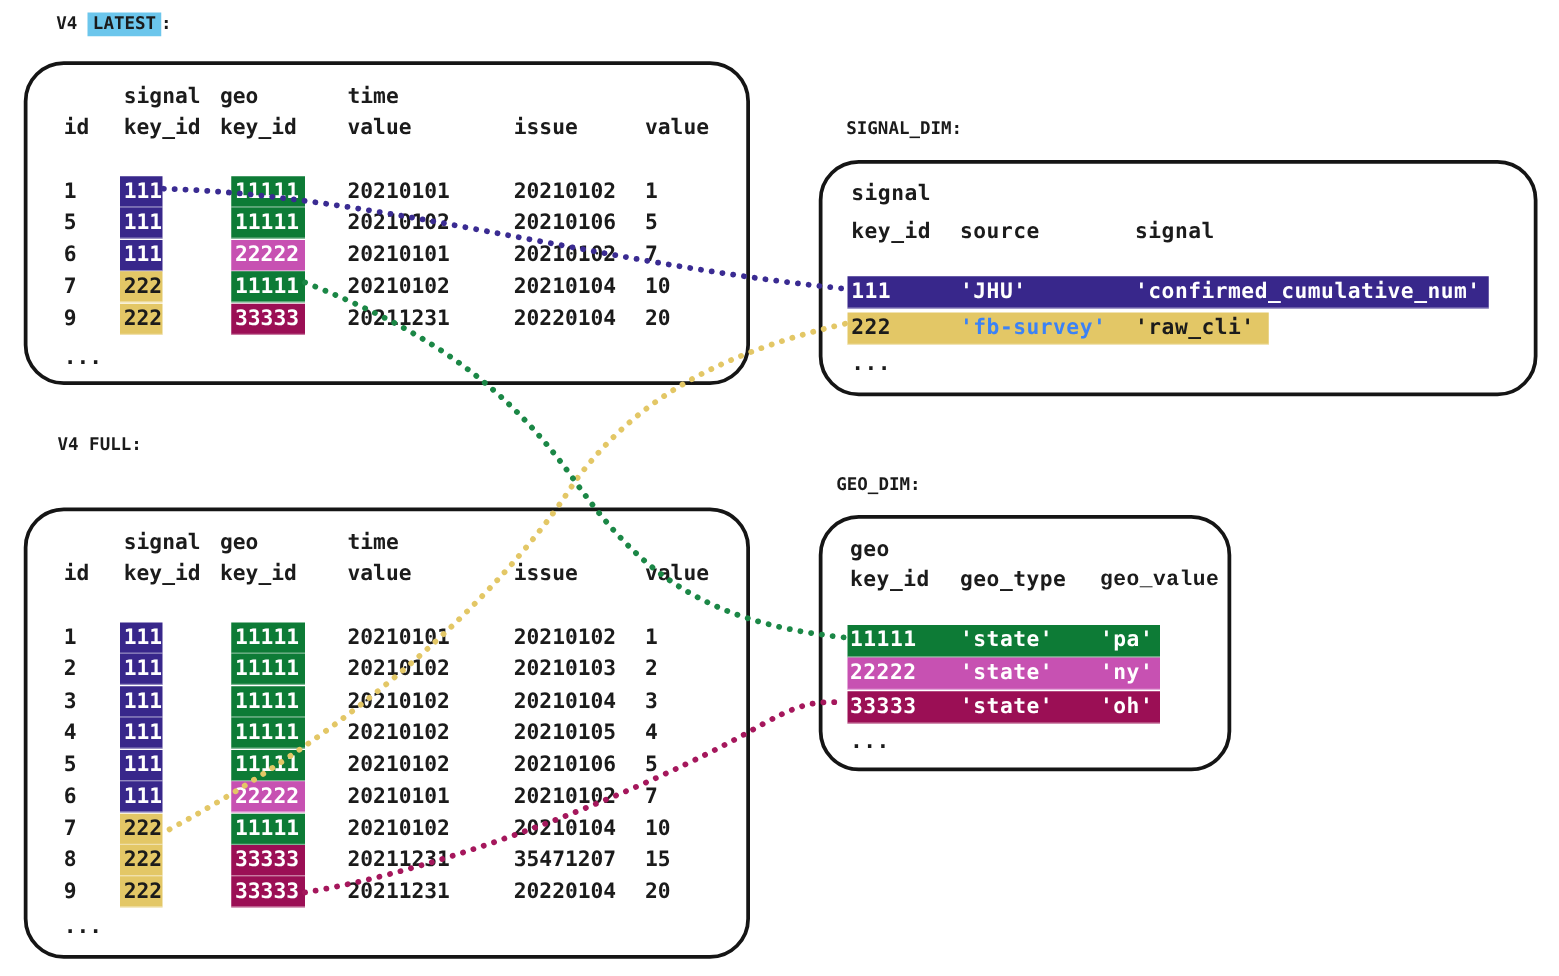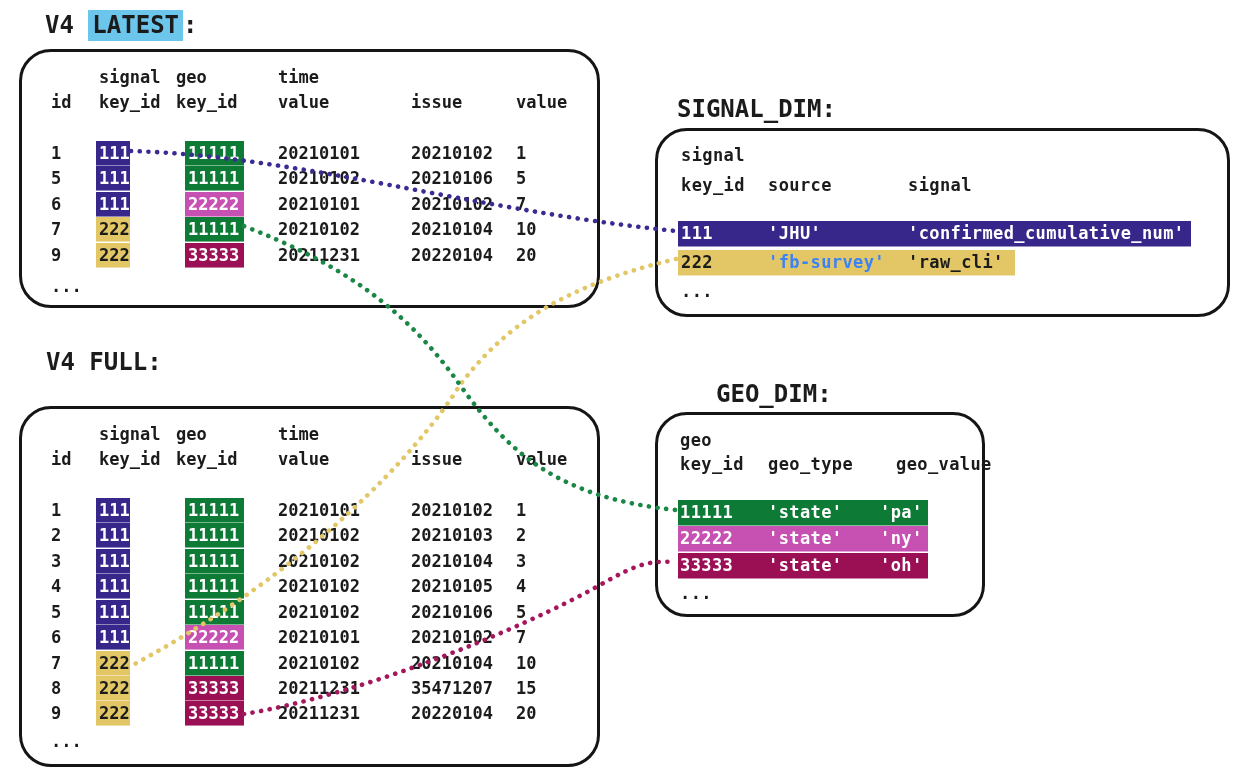--- a/index.html
+++ b/index.html
@@ -2,21 +2,21 @@
 <html><head>
 <meta charset="utf-8">
 <style>
   html,body { margin:0; padding:0; background:#ffffff; }
   #stage {
     position:relative; width:1247px; height:781px; overflow:hidden;
     background:#ffffff;
     font-family:"DejaVu Sans Mono","Liberation Mono",monospace;
     font-weight:700; color:#1b1b1b;
   }
-  .lbl { position:absolute; font-size:24px; white-space:pre; z-index:3; }
+  .lbl { position:absolute; font-size:14px; white-space:pre; z-index:3; }
   .lbl .hl-blue { padding:1px 4px 2px 4px; }
   .box {
     position:absolute; border:3.4px solid #151515; border-radius:32px;
     background:#ffffff; z-index:1; box-sizing:border-box;
   }
   .cell, .hcell, .ell {
     position:absolute; font-size:17px; line-height:25px; height:25px;
     white-space:pre; z-index:3;
   }
   .keycell {
@@ -33,21 +33,21 @@
 </style>
 </head>
 <body>
 
 <div id="stage">
 
   <div class="lbl" style="left:45px; top:11px;"><span>V4 </span><span class="hl-blue" id="latest-hl" style="background: rgb(108, 198, 236);">LATEST</span><span>:</span></div>
 
   <div class="lbl" style="left:46px; top:348px;">V4 FULL:</div>
   <div class="lbl" style="left:677px; top:95px;">SIGNAL_DIM:</div>
-  <div class="lbl" style="left:716px; top:380px;">GEO_DIM:</div>
+  <div class="lbl" style="left:669px; top:380px;">GEO_DIM:</div>
 
   <div class="box" id="t-v4latest" style="left:19px; top:49px; width:581px; height:259px;">
       <span class="hcell" style="left: 77px; top: 13px;">signal</span>
       <span class="hcell" style="left: 154px; top: 13px;">geo</span>
       <span class="hcell" style="left: 256px; top: 13px;">time</span>
       <span class="hcell" style="left: 29px; top: 38px;">id</span>
       <span class="hcell" style="left: 77px; top: 38px;">key_id</span>
       <span class="hcell" style="left: 154px; top: 38px;">key_id</span>
       <span class="hcell" style="left: 256px; top: 38px;">value</span>
       <span class="hcell" style="left: 389px; top: 38px;">issue</span>
@@ -162,21 +162,21 @@
       <div class="bar" style="left: 20px; top: 119px; width: 337px; background: rgb(227, 199, 102);"></div>
       <span class="cell" style="left: 23px; top: 119px; color: rgb(27, 27, 27);">222</span>
       <span class="cell" style="left: 110px; top: 119px; color: #3b82f6;">'fb-survey'</span>
       <span class="cell" style="left: 250px; top: 119px; color: rgb(27, 27, 27);">'raw_cli'</span>
       <span class="ell" style="left: 23px; top: 148px;">...</span>
     </div>
   <div class="box dimtbl" id="t-geodim" style="left:655px; top:412px; width:330px; height:205px;">
       <span class="hcell" style="left: 22px; top: 13px;">geo</span>
       <span class="hcell" style="left: 22px; top: 37px;">key_id</span>
       <span class="hcell" style="left: 110px; top: 37px;">geo_type</span>
-      <span class="hcell" style="left: 238px; top: 37px;">geo_value</span>
+      <span class="hcell" style="left: 222px; top: 37px; font-family: Liberation Mono, monospace;">geo_value</span>
       <div class="bar" style="left: 20px; top: 85px; width: 250px; background: rgb(13, 123, 54);"></div>
       <span class="cell" style="left: 22px; top: 85px; color: rgb(255, 255, 255);">11111</span>
       <span class="cell" style="left: 110px; top: 85px; color: rgb(255, 255, 255);">'state'</span>
       <span class="cell" style="left: 222px; top: 85px; color: rgb(255, 255, 255);">'pa'</span>
       <div class="bar" style="left: 20px; top: 111px; width: 250px; background: rgb(199, 81, 178);"></div>
       <span class="cell" style="left: 22px; top: 111px; color: rgb(255, 255, 255);">22222</span>
       <span class="cell" style="left: 110px; top: 111px; color: rgb(255, 255, 255);">'state'</span>
       <span class="cell" style="left: 222px; top: 111px; color: rgb(255, 255, 255);">'ny'</span>
       <div class="bar" style="left: 20px; top: 138px; width: 250px; background: rgb(155, 15, 85);"></div>
       <span class="cell" style="left: 22px; top: 138px; color: rgb(255, 255, 255);">33333</span>

